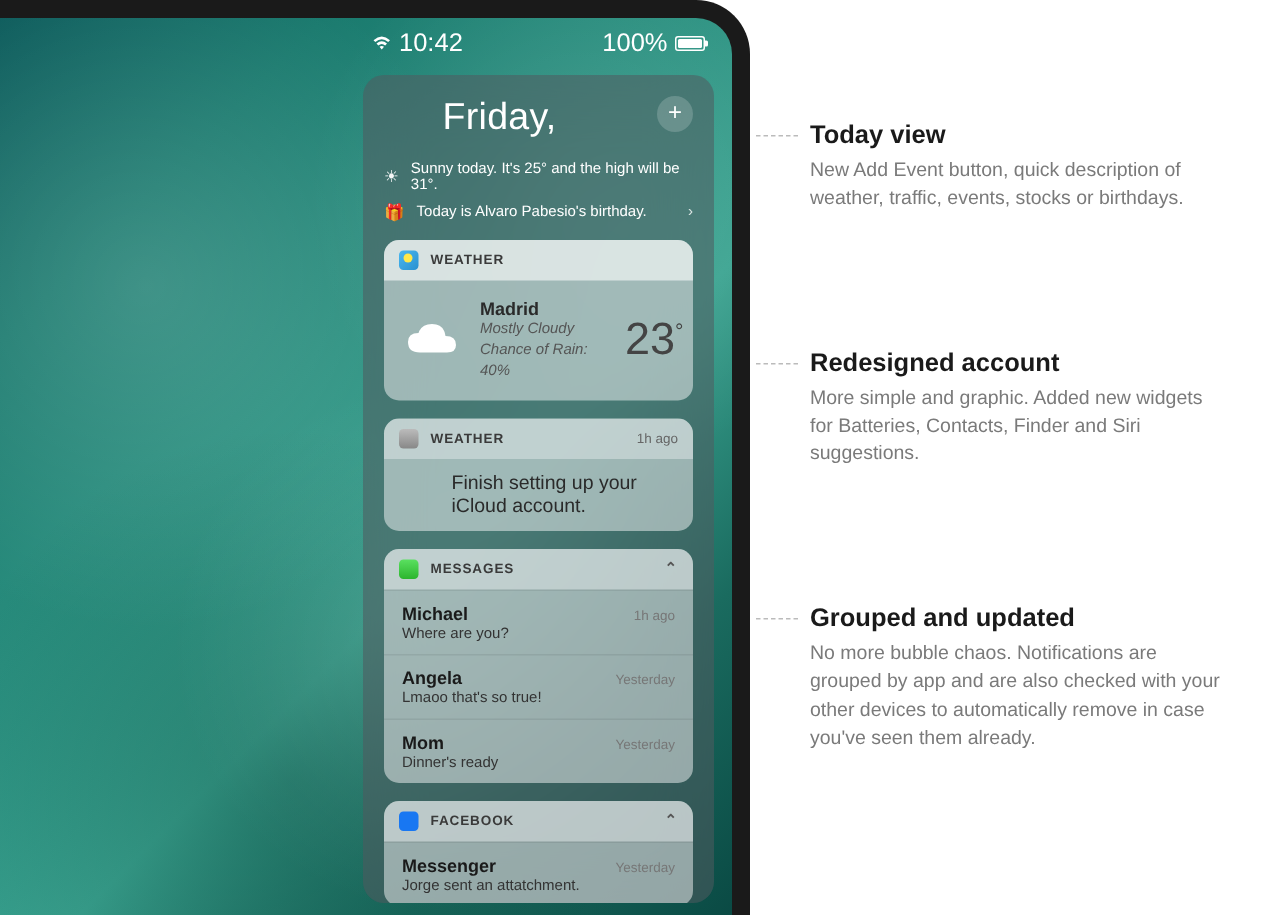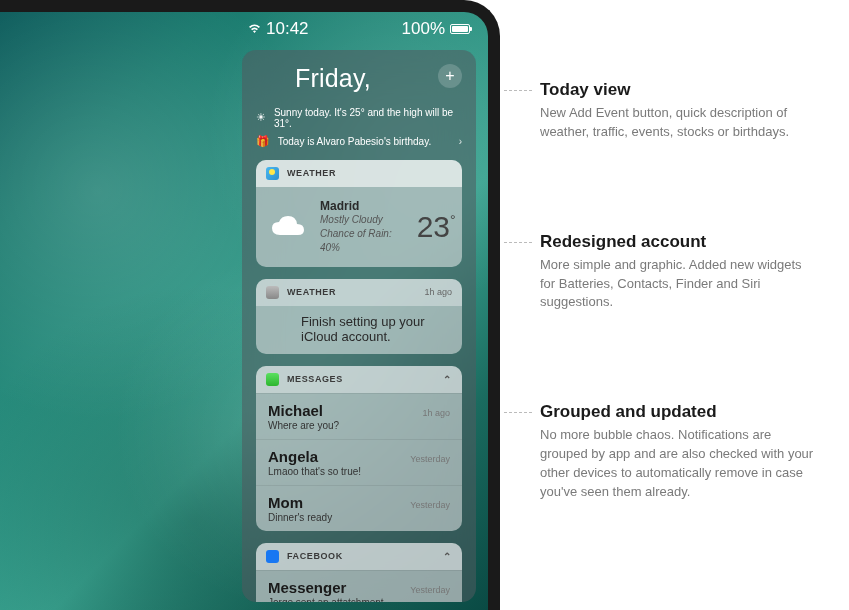--- a/index.html
+++ b/index.html
@@ -208,21 +208,21 @@
     .msg-item {
       padding: 8px 12px;
       border-top: 1px solid rgba(0,0,0,0.07);
     }
     .msg-item:first-of-type { border-top: none; }
     .msg-head {
       display: flex;
       justify-content: space-between;
       align-items: baseline;
     }
-    .msg-sender { font-size: 15px; font-weight: 700; color: #1a1a1a; }
+    .msg-sender { font-size: 12px; font-weight: 700; color: #1a1a1a; }
     .msg-time { font-size: 9px; color: #777; }
     .msg-text { font-size: 10px; color: #333; margin-top: 1px; }
     
     .annotations {
       flex: 1;
       padding: 80px 30px 0 40px;
       display: flex;
       flex-direction: column;
       gap: 90px;
     }

